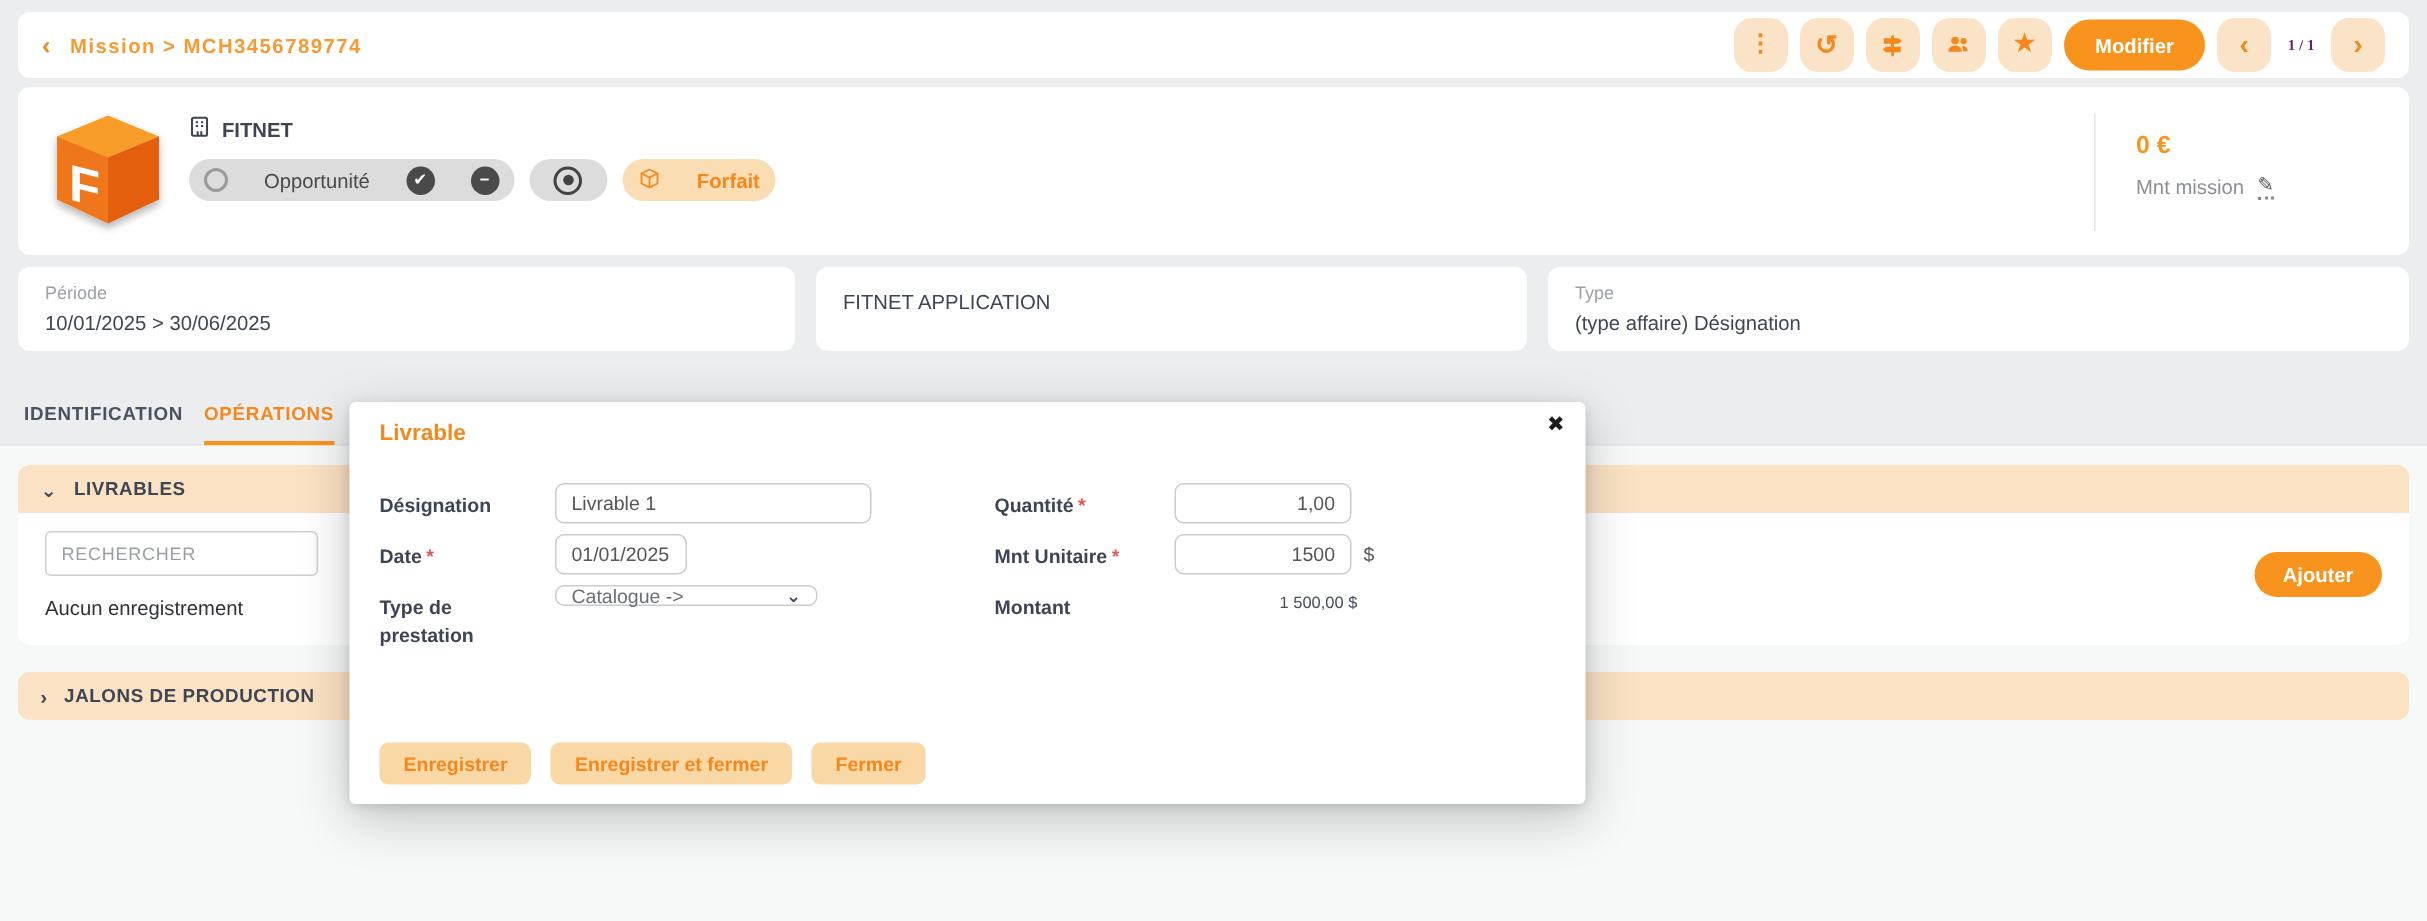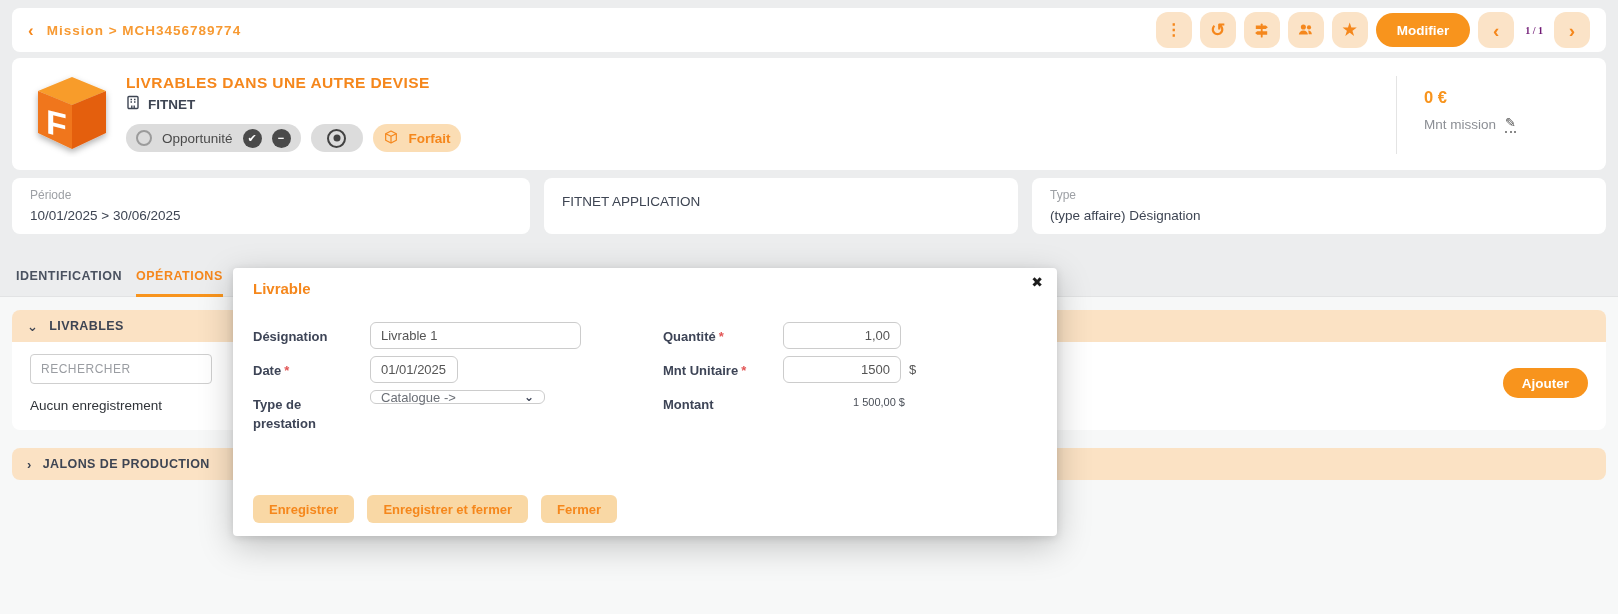--- a/index.html
+++ b/index.html
@@ -28,21 +28,21 @@
 
   
   .header-card{left:12px;top:58px;width:1594px;height:112px;}
   .logo{position:absolute;left:18px;top:13px;width:84px;height:86px;}
   .header-text{position:absolute;left:114px;top:16px;}
   .mission-title{color:#F5871C;font-weight:700;font-size:15.5px;letter-spacing:.4px;}
   .company-row{margin-top:3px;display:flex;gap:8px;align-items:center;color:#3E4553;
     font-weight:600;font-size:13.5px;}
   .pills-row{margin-top:11px;display:flex;gap:10px;align-items:center;}
   .pill{height:28px;border-radius:14px;background:#DCDCDC;display:flex;align-items:center;
-    gap:10px;padding:0 10px;font-size:13.5px;color:#4A4A4A;box-sizing:border-box;}
+    gap:24px;padding:0 10px;font-size:13.5px;color:#4A4A4A;box-sizing:border-box;}
   .ring{width:12px;height:12px;border:2px solid #9B9B9B;border-radius:50%;}
   .badge-circle{width:19px;height:19px;border-radius:50%;background:#4A4A4A;color:#fff;
     display:flex;align-items:center;justify-content:center;font-size:11px;font-weight:700;line-height:1;}
   .pill.target-pill{width:52px;justify-content:center;padding:0;cursor:pointer;}
   .target{width:15px;height:15px;border:2.5px solid #424242;border-radius:50%;position:relative;}
   .target::after{content:"";position:absolute;left:50%;top:50%;transform:translate(-50%,-50%);
     width:7px;height:7px;border-radius:50%;background:#424242;}
   .pill.forfait{background:#FBDDB4;color:#F5871C;font-weight:600;}
   .amount-divider{position:absolute;left:1384px;top:18px;height:78px;width:1px;background:#E4E4E4;}
   .amount-block{position:absolute;left:1412px;top:30px;}
@@ -165,21 +165,20 @@
       </defs>
       <g filter="url(#sh)">
         <polygon points="42,6 76,20 42,34 8,20" fill="#F89C2B"></polygon>
         <polygon points="8,20 42,34 42,78 8,62" fill="#F0761A"></polygon>
         <polygon points="76,20 42,34 42,78 76,62" fill="#E45F0E"></polygon>
         <text x="16" y="62" font-family="Liberation Sans, sans-serif" font-size="34" font-weight="bold" fill="#fff" transform="skewY(14)" transform-origin="16 62">F</text>
       </g>
     </svg>
   </span>
   <div class="header-text">
-    <div class="mission-title">LIVRABLES DANS UNE AUTRE DEVISE</div>
     <div class="company-row">
       <span>
         <svg width="14" height="15" viewBox="0 0 14 15" fill="none" stroke="#3E4553" stroke-width="1.4">
           <rect x="2" y="1.5" width="10" height="12" rx="1"></rect>
           <line x1="4.5" y1="4.5" x2="6" y2="4.5"></line>
             <line x1="8" y1="4.5" x2="9.5" y2="4.5"></line>
           <line x1="4.5" y1="7" x2="6" y2="7"></line>
             <line x1="8" y1="7" x2="9.5" y2="7"></line>
           <line x1="5.8" y1="13.5" x2="5.8" y2="10.5"></line>
             <line x1="8.2" y1="13.5" x2="8.2" y2="10.5"></line>

